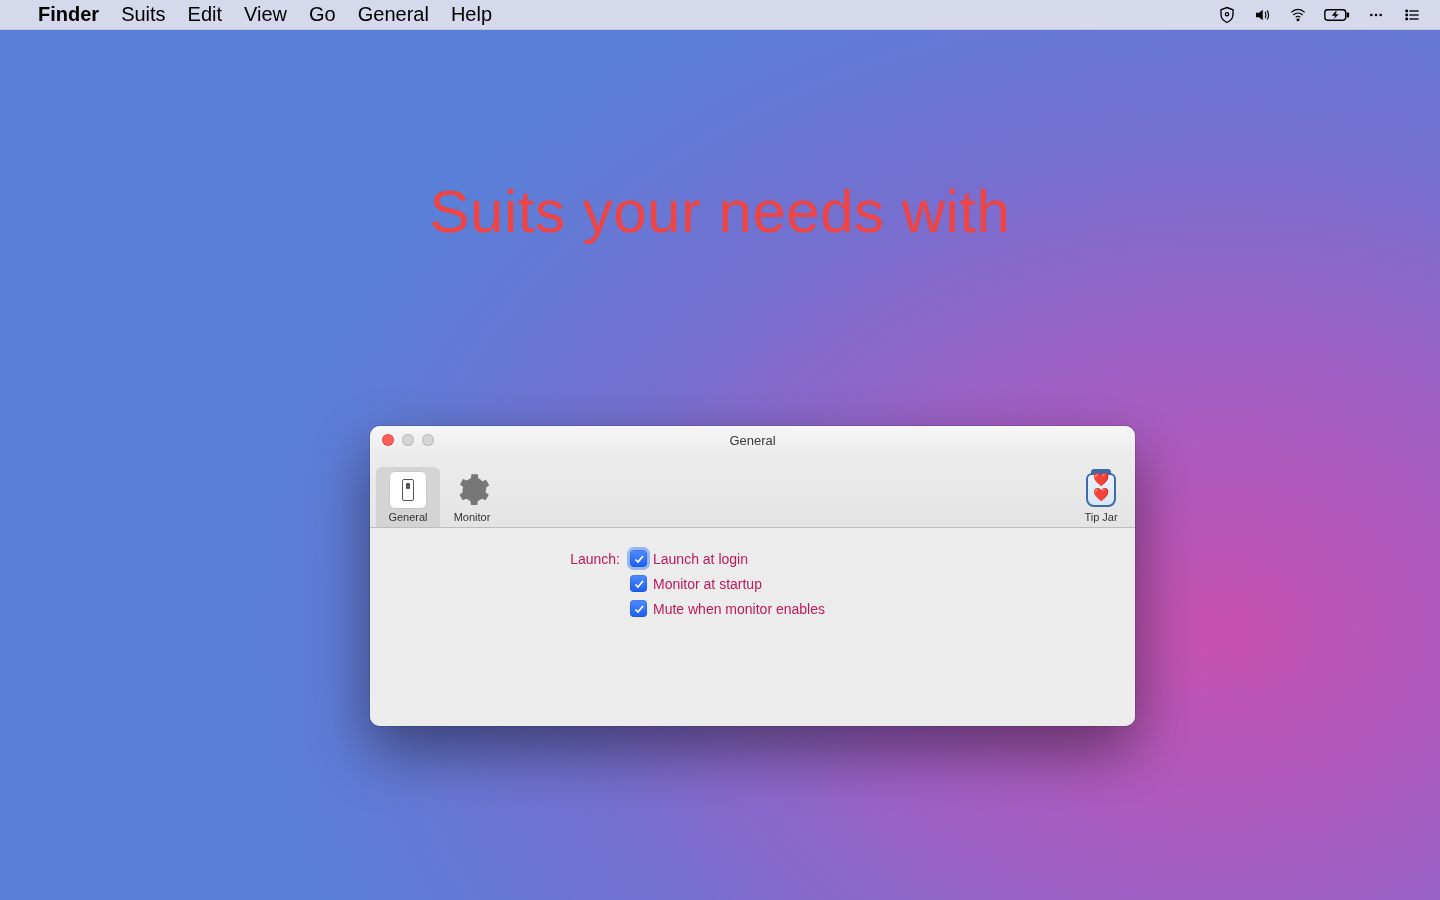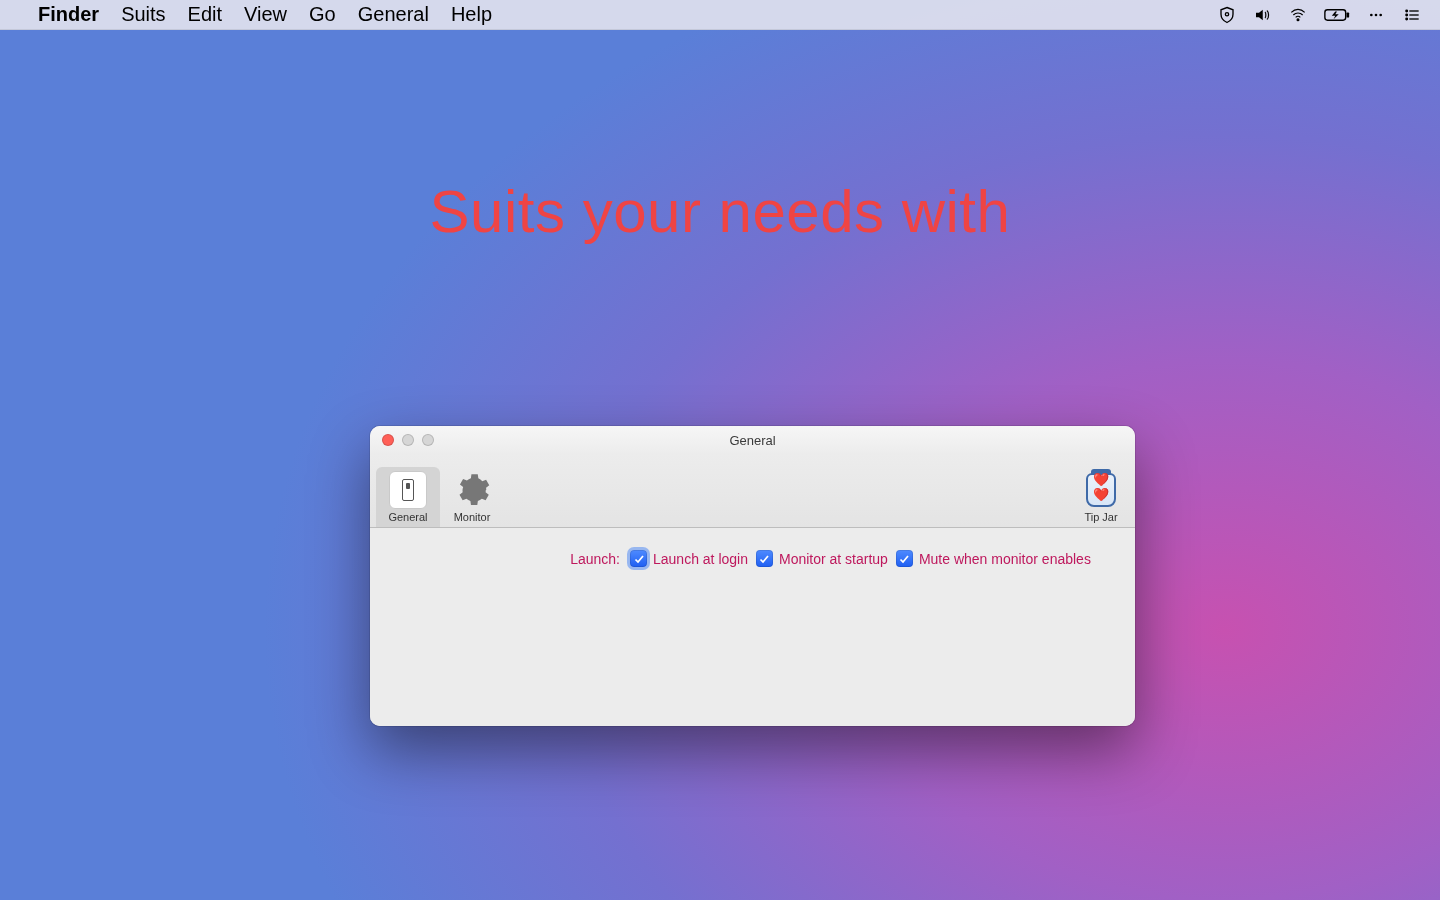--- a/index.html
+++ b/index.html
@@ -105,21 +105,21 @@
   }
   .jar .hearts { position:absolute; bottom:3px; left:0; right:0; text-align:center; font-size:13px; color:#d33; }
 
   
   .content {
     flex:1; background:#ececec; padding:22px 30px;
     font-size:14px; color:#be185d;
   }
   .row { display:flex; align-items:flex-start; margin-bottom:6px; }
   .group-label { width:230px; text-align:right; padding-right:10px; padding-top:1px; }
-  .options { display:flex; flex-direction:row; gap:8px; }
+  .options { display:flex; flex-direction:column; gap:8px; }
   .opt { display:flex; align-items:center; gap:6px; }
   .checkbox {
     width:17px; height:17px; border-radius:4px;
     background:linear-gradient(#4f8bff,#1f5ff2);
     display:flex; align-items:center; justify-content:center;
     box-shadow: inset 0 0 0 1px rgba(0,0,0,0.1);
   }
   .checkbox svg { width:12px; height:12px; }
   .checkbox.focus { box-shadow: 0 0 0 3px rgba(52,120,246,0.45), inset 0 0 0 1px rgba(0,0,0,0.1); }
   .gap { height:20px; }

